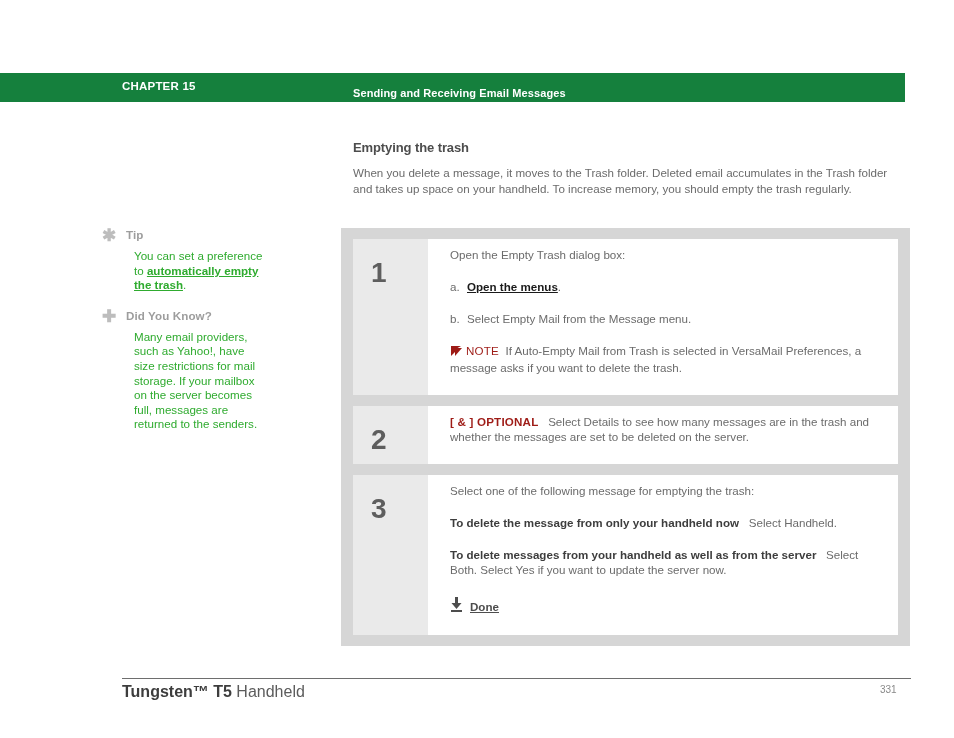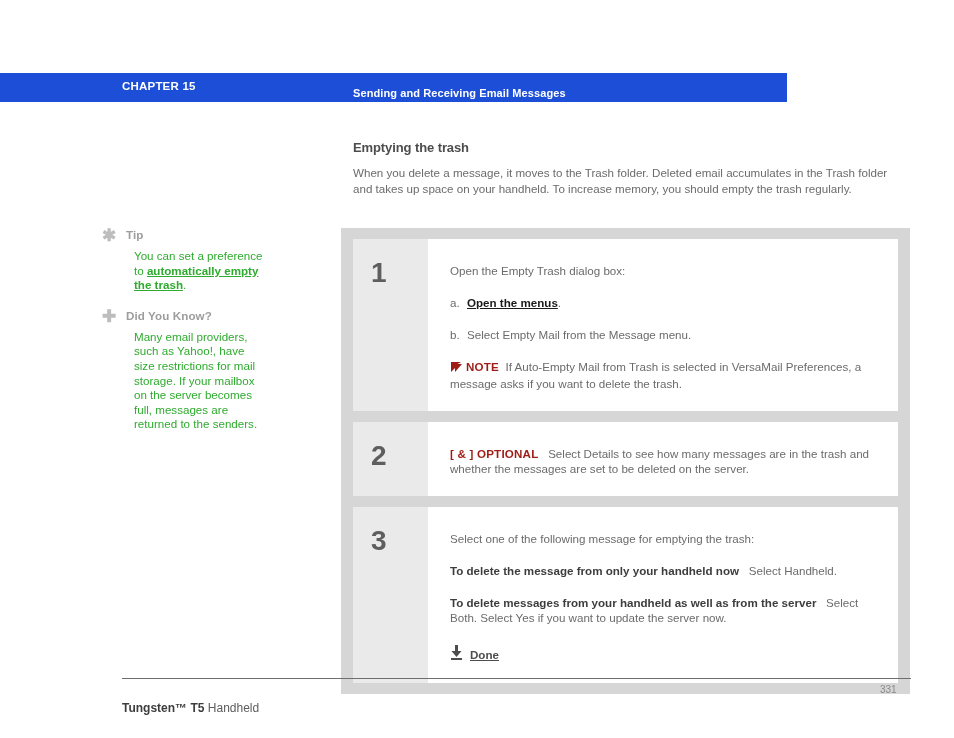--- a/index.html
+++ b/index.html
@@ -18,23 +18,23 @@
     position: relative;
     width: 954px;
     height: 738px;
   }
 
   
   .header-bar {
     position: absolute;
     left: 0;
     top: 73px;
-    width: 787px;
+    width: 905px;
     height: 29px;
-    background: #1d4ed8;
+    background: #15803d;
   }
   .header-chapter {
     position: absolute;
     left: 122px;
     top: 7px;
     font-size: 11.5px;
     font-weight: bold;
     color: #ffffff;
     letter-spacing: 0.2px;
   }
@@ -139,21 +139,21 @@
     flex: 0 0 75px;
     background: #eaeaea;
     font-size: 28px;
     font-weight: bold;
     color: #5e5e5e;
     padding: 18px 0 0 18px;
     box-sizing: border-box;
   }
   .step-body {
     flex: 1 1 auto;
-    padding: 24px 14px 20px 22px;
+    padding: 8px 14px 20px 22px;
     box-sizing: border-box;
     font-size: 11.6px;
     line-height: 15px;
     color: #6b6b6b;
   }
   .step-body p {
     margin: 0 0 17px 0;
   }
   .step-body p:last-child {
     margin-bottom: 0;
@@ -176,21 +176,21 @@
   .note-row {
     margin-top: 15px !important;
     margin-bottom: 0 !important;
   }
   .note-icon {
     display: inline-block;
     vertical-align: -2px;
     margin-right: 3px;
   }
   .note-label {
-    font-weight: bold;
+    font-weight: normal;
     color: #9e1b16;
     letter-spacing: 0.2px;
   }
   .opt-label {
     font-weight: bold;
     color: #9e1b16;
     letter-spacing: 0.2px;
   }
   .done-row {
     margin-top: 20px !important;
@@ -215,22 +215,22 @@
     position: absolute;
     left: 122px;
     top: 678px;
     width: 789px;
     height: 1px;
     background: #6e6e6e;
   }
   .footer-left {
     position: absolute;
     left: 122px;
-    top: 701px;
-    font-size: 12px;
+    top: 683px;
+    font-size: 16px;
     color: #5c5c5c;
   }
   .footer-left b { color: #3d3d3d; }
   .footer-page {
     position: absolute;
     left: 880px;
     top: 684px;
     width: 31px;
     text-align: left;
     font-size: 10px;

